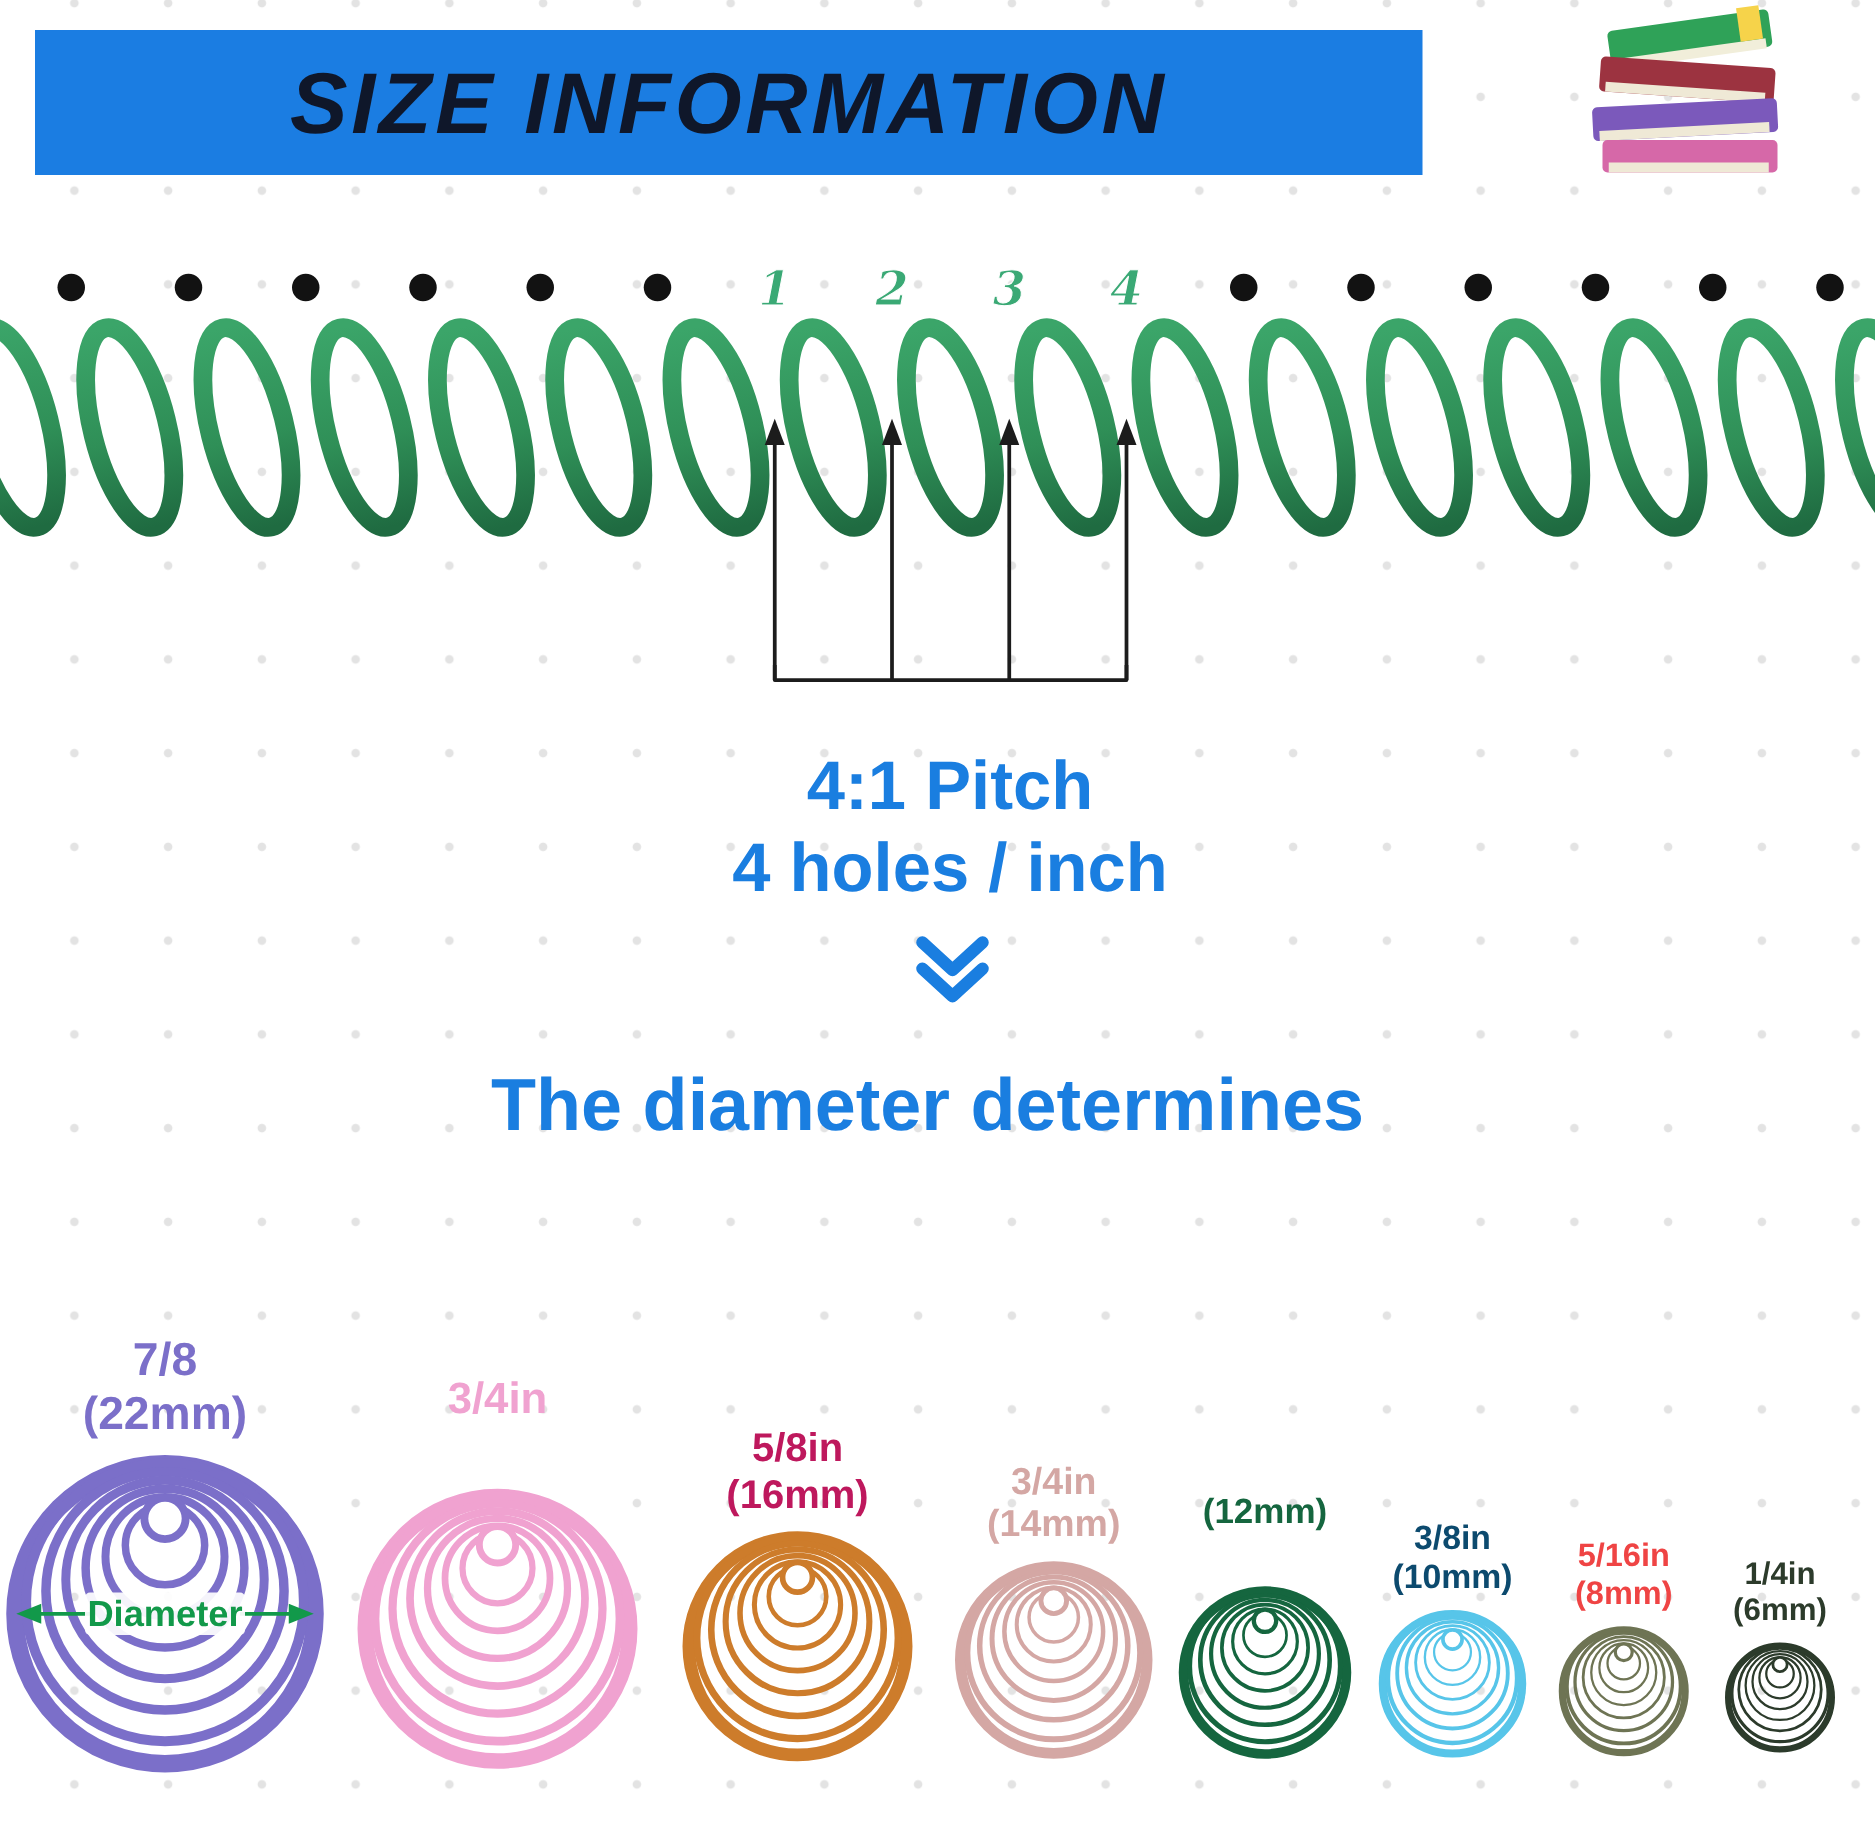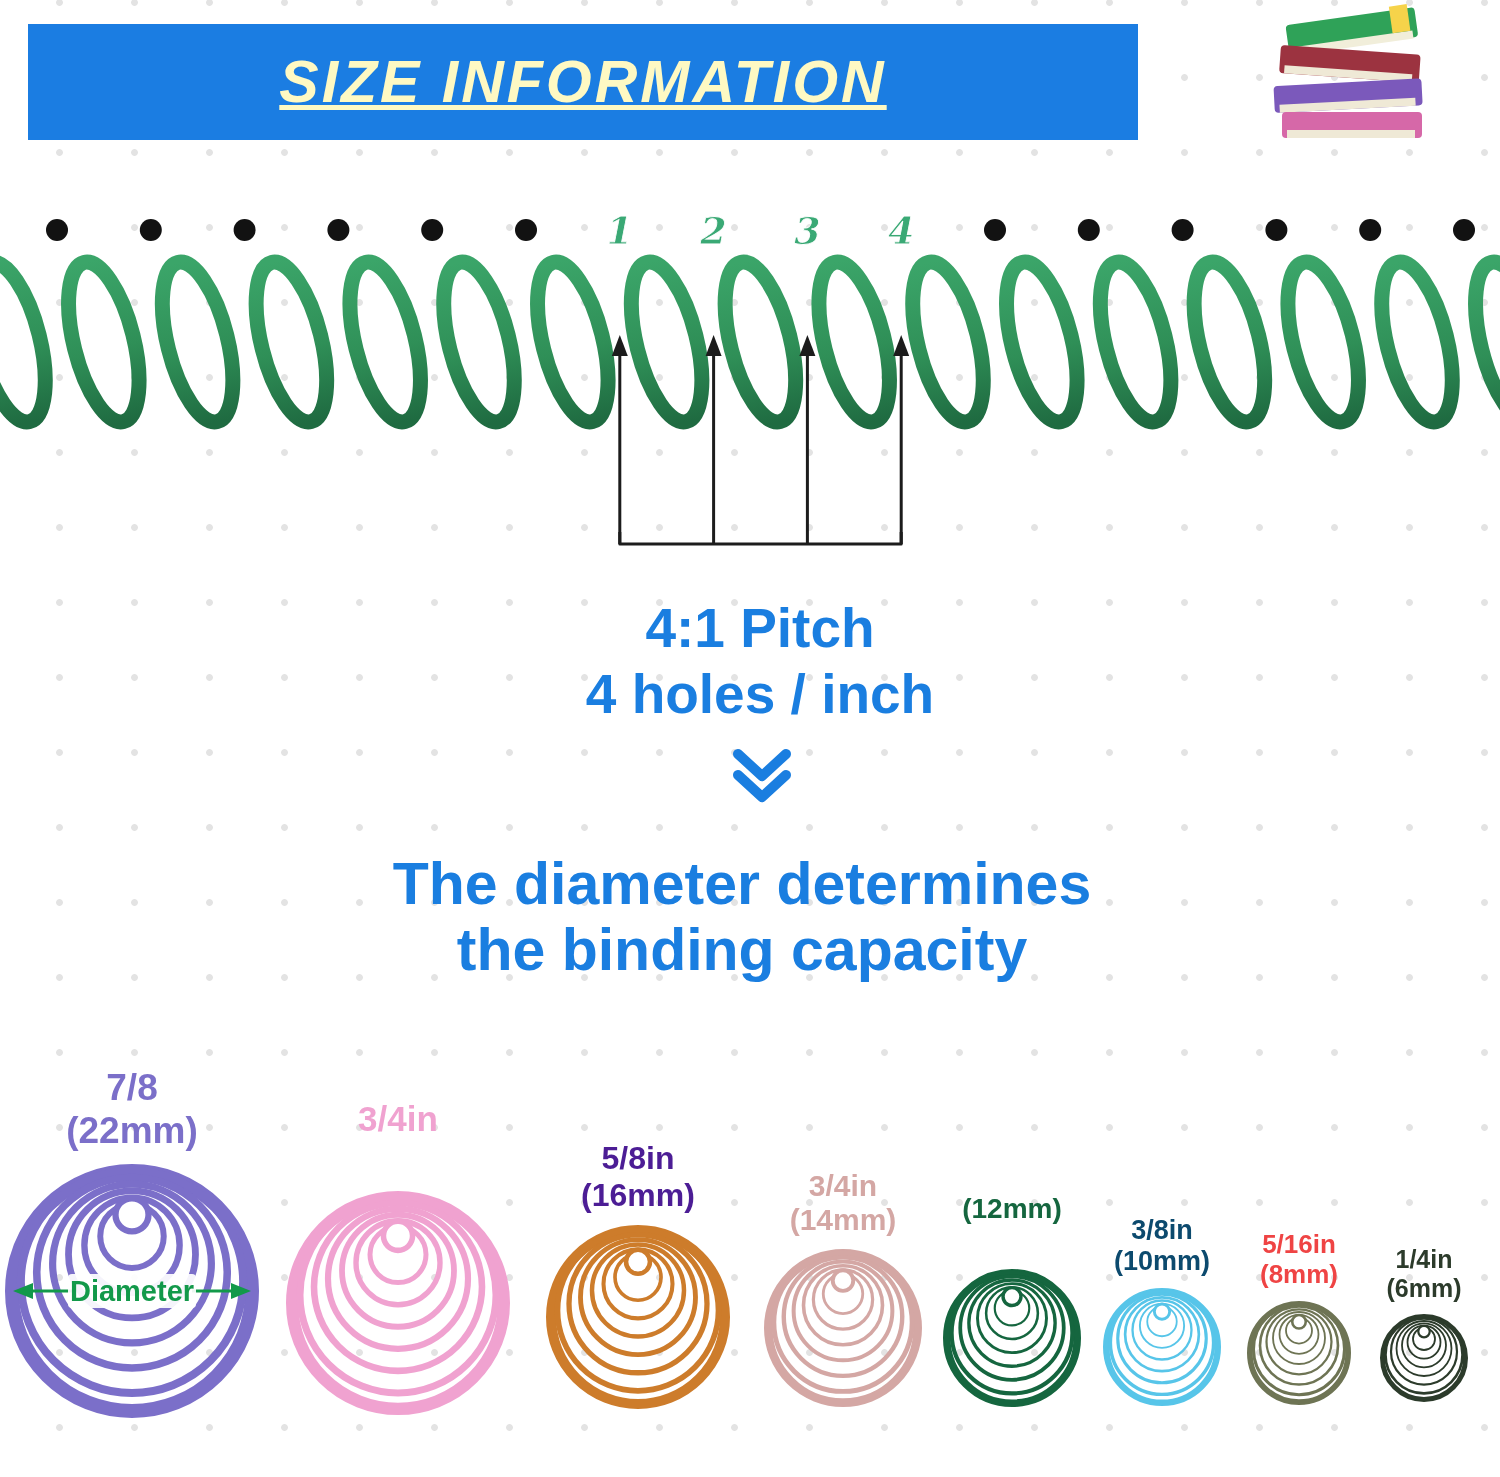--- a/index.html
+++ b/index.html
@@ -11,22 +11,22 @@
   .dots{
     position:absolute;inset:0;
     background-image:radial-gradient(circle,#dedede 3px,transparent 3.8px);
     background-size:75px 75px;background-position:22px 40px;opacity:.85;
   }
   .header-bar{
     position:absolute;left:28px;top:24px;width:1110px;height:116px;
     background:#1b7de2;display:flex;align-items:center;justify-content:center;
   }
   .header-title{
-    color:#fef9c3;font-weight:800;font-style:italic;font-size:59px;
-    letter-spacing:3px;white-space:nowrap;text-decoration:underline;
+    color:#0f172a;font-weight:800;font-style:italic;font-size:69px;
+    letter-spacing:3px;white-space:nowrap;
   }
   .books{position:absolute;left:1252px;top:2px}
   #coil-strip{position:absolute;left:0;top:192px;width:1500px;height:380px}
   .pitch,.cap{
     position:absolute;left:0;text-align:center;font-weight:bold;color:#1a7ee0;
   }
   .pitch{width:1520px;font-size:55px}
   .pitch.l1{top:596px}
   .pitch.l2{top:662px}
   .cap{width:1484px;font-size:59px}
@@ -125,21 +125,20 @@
 
   <div class="pitch l1">4:1 Pitch</div>
   <div class="pitch l2">4 holes / inch</div>
 
   <svg class="chev" width="76" height="58" viewBox="0 0 76 58">
     <polyline points="14,6 38,28 62,6" fill="none" stroke="#1a7ee0" stroke-width="10" stroke-linecap="round" stroke-linejoin="round"></polyline>
     <polyline points="14,27 38,49 62,27" fill="none" stroke="#1a7ee0" stroke-width="10" stroke-linecap="round" stroke-linejoin="round"></polyline>
   </svg>
 
   <div class="cap l1">The diameter determines</div>
-  <div class="cap l2">the binding capacity</div>
 
   <div id="coil-row">
       <div class="coil-label" style="left: -28px; top: 1067.05px; font-size: 37px; color: rgb(123, 111, 201);">
         <div>7/8</div>
         <div>(22mm)</div>
       </div>
       <svg width="274" height="274" viewBox="-137 -137 274 274" class="coil-svg" style="left: -5px; top: 1154px;">
         <circle cx="0" cy="0" r="120.015" fill="none" stroke="#7b6fc9" stroke-width="13.97"></circle>
         <circle cx="0" cy="-9.144" r="111.125" fill="none" stroke="#7b6fc9" stroke-width="7.981999999999999"></circle>
         <circle cx="0" cy="-18.288" r="95.25" fill="none" stroke="#7b6fc9" stroke-width="7.582"></circle>
@@ -163,21 +162,21 @@
       <svg width="244" height="244" viewBox="-122 -122 244 244" class="coil-svg" style="left: 276px; top: 1181px;">
         <circle cx="0" cy="0" r="105.84" fill="none" stroke="#f0a2d0" stroke-width="12.32"></circle>
         <circle cx="0" cy="-8.064" r="98" fill="none" stroke="#f0a2d0" stroke-width="6.991999999999999"></circle>
         <circle cx="0" cy="-16.128" r="84" fill="none" stroke="#f0a2d0" stroke-width="6.592"></circle>
         <circle cx="0" cy="-24.192" r="70" fill="none" stroke="#f0a2d0" stroke-width="6.191999999999999"></circle>
         <circle cx="0" cy="-32.256" r="56" fill="none" stroke="#f0a2d0" stroke-width="5.792"></circle>
         <circle cx="0" cy="-40.32" r="42" fill="none" stroke="#f0a2d0" stroke-width="5.3919999999999995"></circle>
         <circle cx="0" cy="-48.384" r="28" fill="none" stroke="#f0a2d0" stroke-width="4.991999999999999"></circle>
         <circle cx="0" cy="-67.2" r="14.56" fill="#ffffff" stroke="#f0a2d0" stroke-width="5.5440000000000005"></circle>
       </svg>
-      <div class="coil-label" style="left: 478px; top: 1139.8px; font-size: 32px; color: #4c1d95;">
+      <div class="coil-label" style="left: 478px; top: 1139.8px; font-size: 32px; color: #be185d;">
         <div>5/8in</div>
         <div>(16mm)</div>
       </div>
       <svg width="204" height="204" viewBox="-102 -102 204 204" class="coil-svg" style="left: 536px; top: 1215px;">
         <circle cx="0" cy="0" r="86.94" fill="none" stroke="#cd7c2b" stroke-width="10.12"></circle>
         <circle cx="0" cy="-6.624" r="80.5" fill="none" stroke="#cd7c2b" stroke-width="5.671999999999999"></circle>
         <circle cx="0" cy="-13.248" r="69" fill="none" stroke="#cd7c2b" stroke-width="5.271999999999999"></circle>
         <circle cx="0" cy="-19.872" r="57.5" fill="none" stroke="#cd7c2b" stroke-width="4.871999999999999"></circle>
         <circle cx="0" cy="-26.496" r="46" fill="none" stroke="#cd7c2b" stroke-width="4.4719999999999995"></circle>
         <circle cx="0" cy="-33.12" r="34.5" fill="none" stroke="#cd7c2b" stroke-width="4.071999999999999"></circle>

